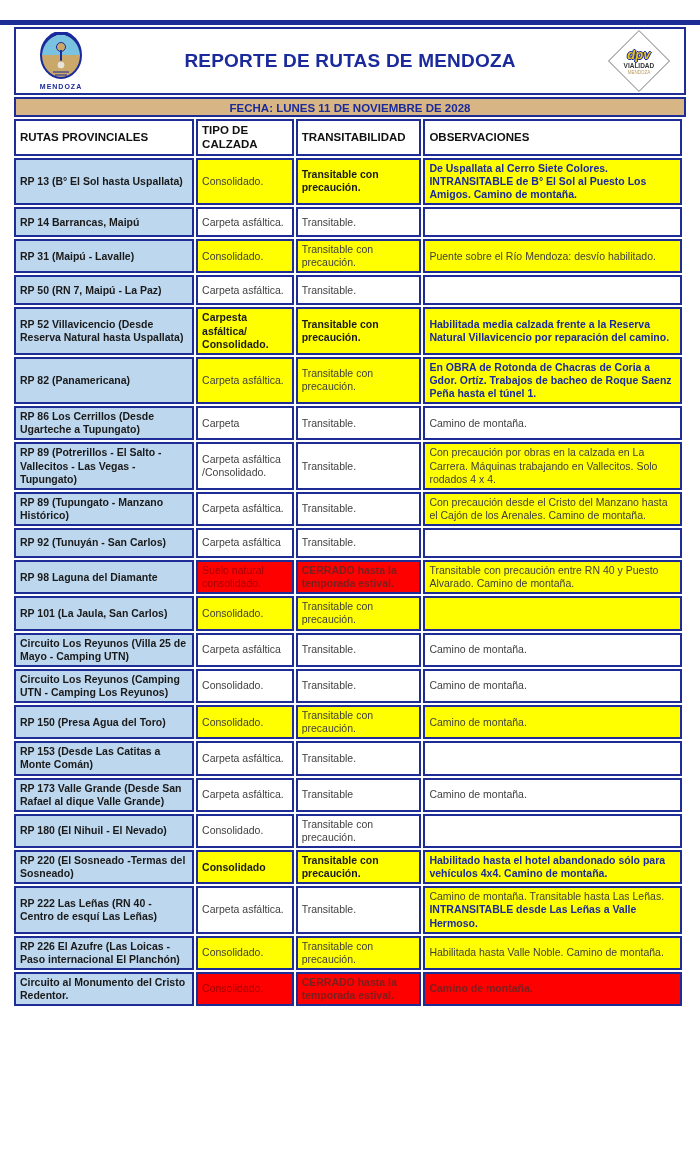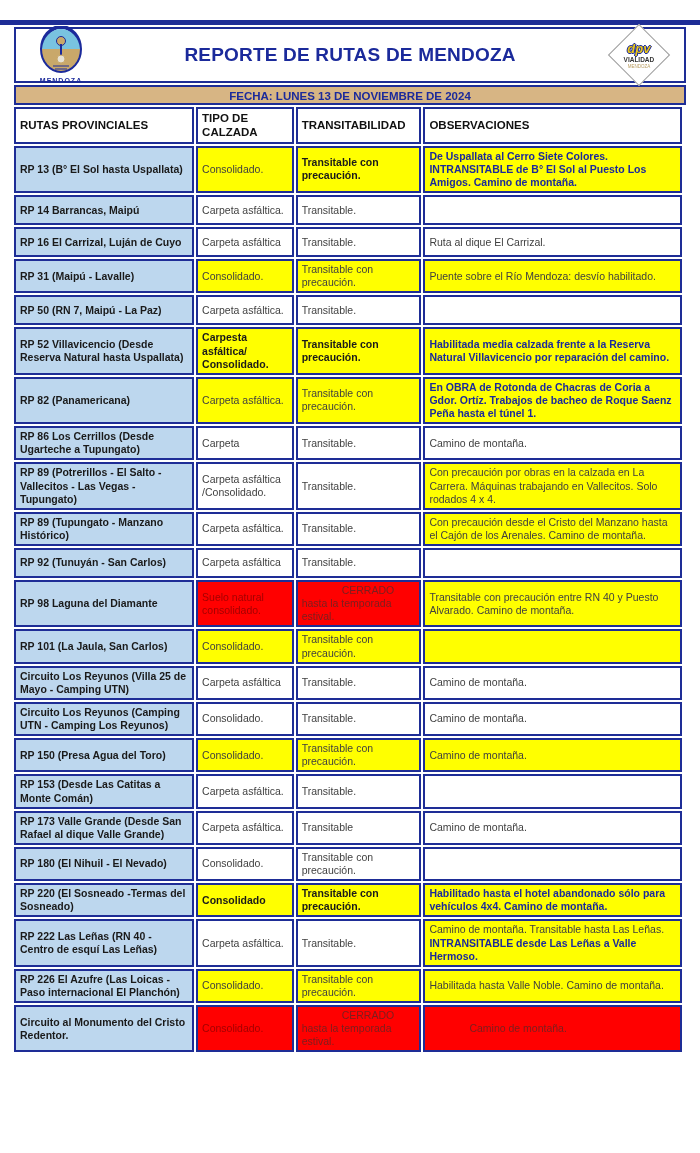--- a/index.html
+++ b/index.html
@@ -8,21 +8,21 @@
     width:700px; height:1153px; background:#ffffff;
     font-family:"Liberation Sans", sans-serif;
     -webkit-font-smoothing:antialiased;
   }
   .topline { margin-top:20px; height:5px; background:#1e2d96; width:100%; }
   .content { padding:0 14px; }
 
   
   .header-box {
     margin-top:2px; border:2px solid #1e2d96; background:#ffffff;
-    height:56px; display:flex; align-items:center; padding:4px 10px;
+    height:68px; display:flex; align-items:center; padding:4px 10px;
   }
   .logo-left { width:70px; display:flex; flex-direction:column; align-items:center; }
   .logo-caption { font-size:7px; font-weight:bold; color:#1b2a9b; letter-spacing:1px; margin-top:1px; }
   .page-title { flex:1; text-align:center; font-size:19px; font-weight:bold; color:#1b2a9b; margin:0; letter-spacing:0.2px; }
   .logo-right { width:70px; display:flex; justify-content:center; }
   .diamond {
     width:44px; height:44px; border:1px solid #9a9a9a; background:#fff;
     transform:rotate(45deg); display:flex; align-items:center; justify-content:center;
   }
   .diamond-inner { transform:rotate(-45deg); display:flex; flex-direction:column; align-items:center; line-height:1; }
@@ -57,21 +57,21 @@
   th { background:#ffffff; color:#111111; font-size:11.5px; font-weight:bold; height:20px; }
   td { height:30px; }
   td.route-cell { background:#bdd7ee; color:#1a1a1a; font-weight:bold; }
   .bg-w { background:#ffffff; }
   .bg-y { background:#ffff00; }
   .bg-r { background:#ff0000; }
   .s-n  { color:#3f3f3f; }
   .s-bb { color:#1a1a1a; font-weight:bold; }
   .s-nb { color:#1b2a9b; font-weight:bold; }
   .s-rr { color:#a40000; }
-  .s-mb { color:#7a1f1f; font-weight:normal;margin-left:40px; }
+  .s-mb { color:#7a1f1f; font-weight:bold; }
 </style>
 </head>
 <body>
 
 <div class="topline"></div>
 <div class="content">
 
   <div class="header-box">
     <div class="logo-left">
       <svg width="44" height="50" viewBox="0 0 44 50">
@@ -90,21 +90,21 @@
       <div class="diamond">
         <div class="diamond-inner">
           <span class="dpv">dpv</span>
           <span class="vial">VIALIDAD</span>
           <span class="vial2">MENDOZA</span>
         </div>
       </div>
     </div>
   </div>
 
-  <div class="fecha-bar">FECHA: LUNES 13 DE NOVIEMBRE DE 2024</div>
+  <div class="fecha-bar">FECHA: LUNES 11 DE NOVIEMBRE DE 2028</div>
 
   <table class="routes-table">
     <colgroup>
         <col class="c1">
         <col class="c2">
         <col class="c3">
         <col class="c4">
       </colgroup>
     <thead>
       <tr>
@@ -121,26 +121,20 @@
           <td class="bg-y"><span class="s-bb">Transitable con precaución.</span></td>
           <td class="bg-y"><span class="s-nb">De Uspallata al Cerro Siete Colores. INTRANSITABLE de B° El Sol al Puesto Los Amigos. Camino de montaña.</span></td>
         </tr>
         <tr>
           <td class="route-cell">RP 14 Barrancas, Maipú</td>
           <td class="bg-w"><span class="s-n">Carpeta asfáltica.</span></td>
           <td class="bg-w"><span class="s-n">Transitable.</span></td>
           <td class="bg-w"><span class="s-n"></span></td>
         </tr>
         <tr>
-          <td class="route-cell">RP 16 El Carrizal, Luján de Cuyo</td>
-          <td class="bg-w"><span class="s-n">Carpeta asfáltica</span></td>
-          <td class="bg-w"><span class="s-n">Transitable.</span></td>
-          <td class="bg-w"><span class="s-n">Ruta al dique El Carrizal.</span></td>
-        </tr>
-        <tr>
           <td class="route-cell">RP 31 (Maipú - Lavalle)</td>
           <td class="bg-y"><span class="s-n">Consolidado.</span></td>
           <td class="bg-y"><span class="s-n">Transitable con precaución.</span></td>
           <td class="bg-y"><span class="s-n">Puente sobre el Río Mendoza: desvío habilitado.</span></td>
         </tr>
         <tr>
           <td class="route-cell">RP 50 (RN 7, Maipú - La Paz)</td>
           <td class="bg-w"><span class="s-n">Carpeta asfáltica.</span></td>
           <td class="bg-w"><span class="s-n">Transitable.</span></td>
           <td class="bg-w"><span class="s-n"></span></td>

